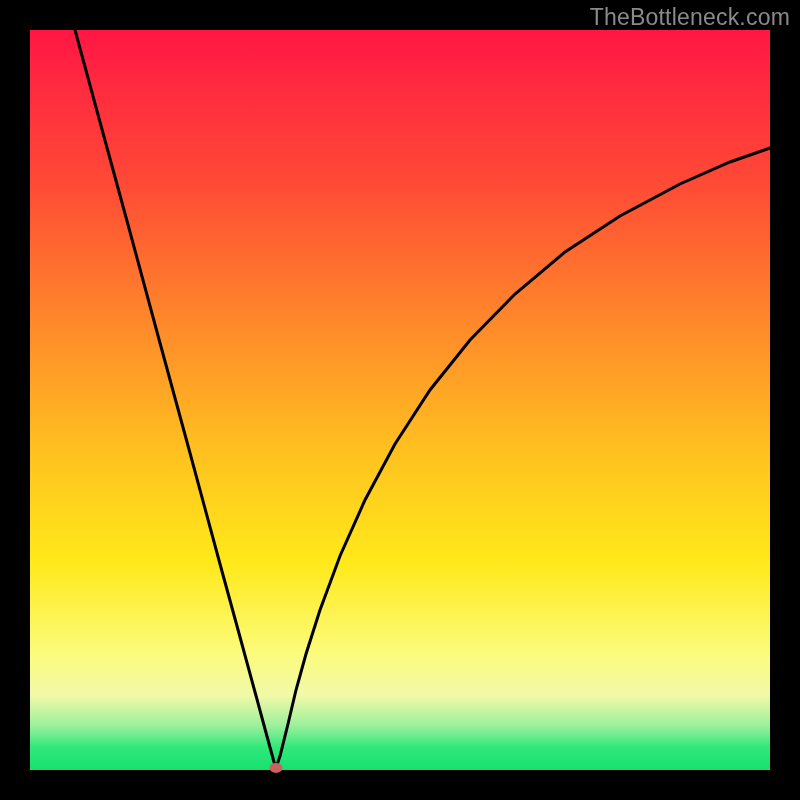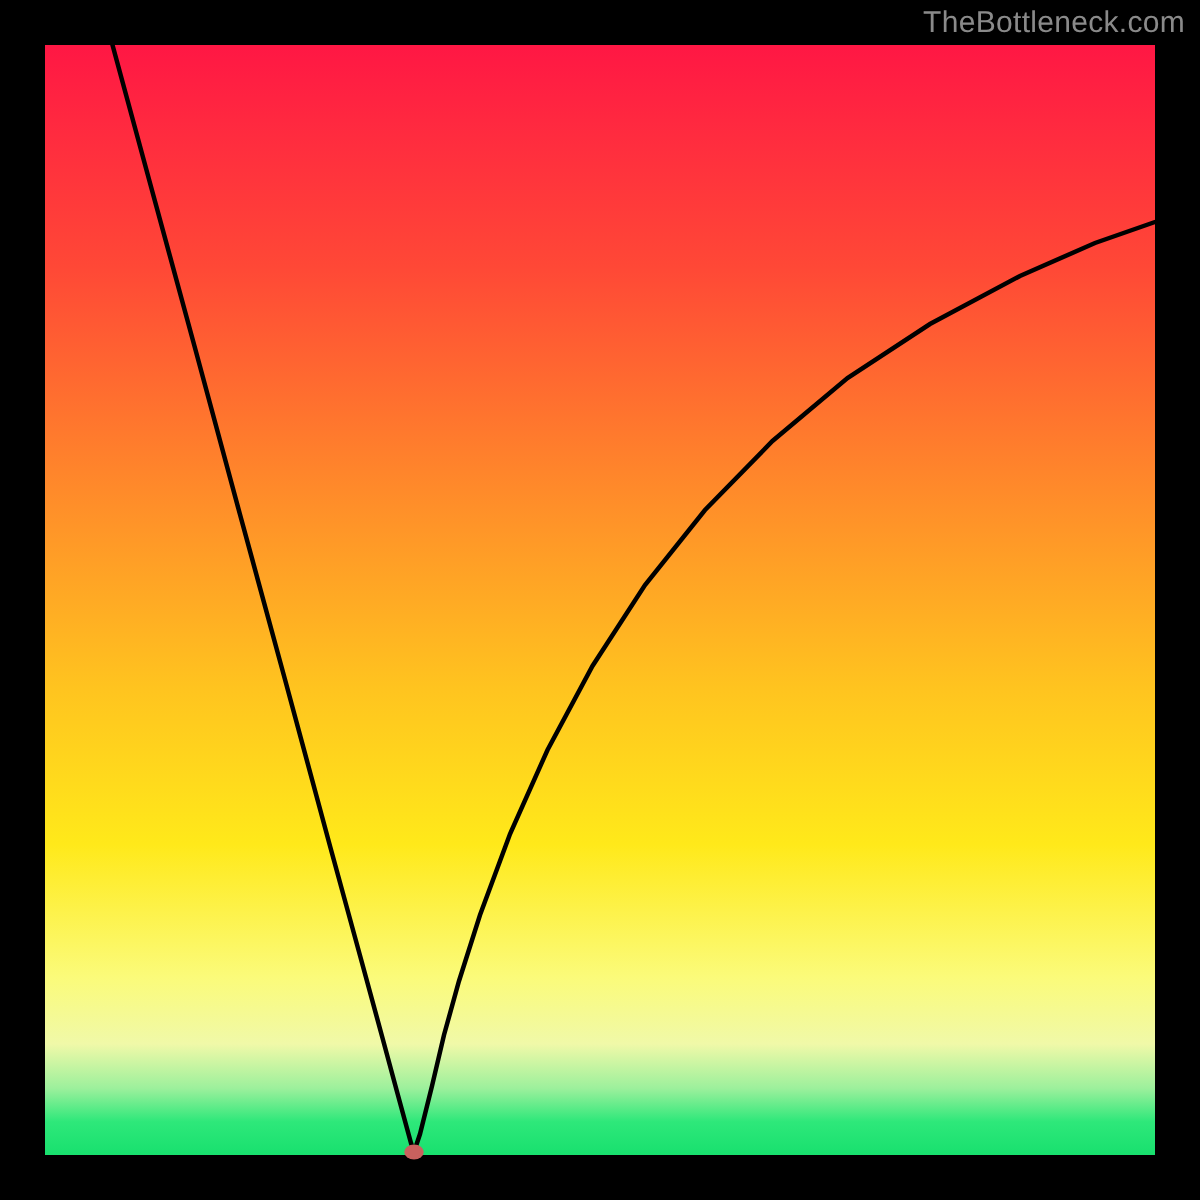--- a/index.html
+++ b/index.html
@@ -39,21 +39,21 @@
       #9cf09c 94%,
       #2ee87a 97%,
       #18e06e 100%
     );
   }
   .watermark {
     position: absolute;
     top: 4px;
     right: 10px;
     color: #8a8a8a;
-    font-size: 20px;
+    font-size: 23px;
     font-weight: 500;
     letter-spacing: 0.2px;
     user-select: none;
   }
   svg.curve {
     position: absolute;
     top: 30px;
     left: 30px;
     width: 740px;
     height: 740px;

